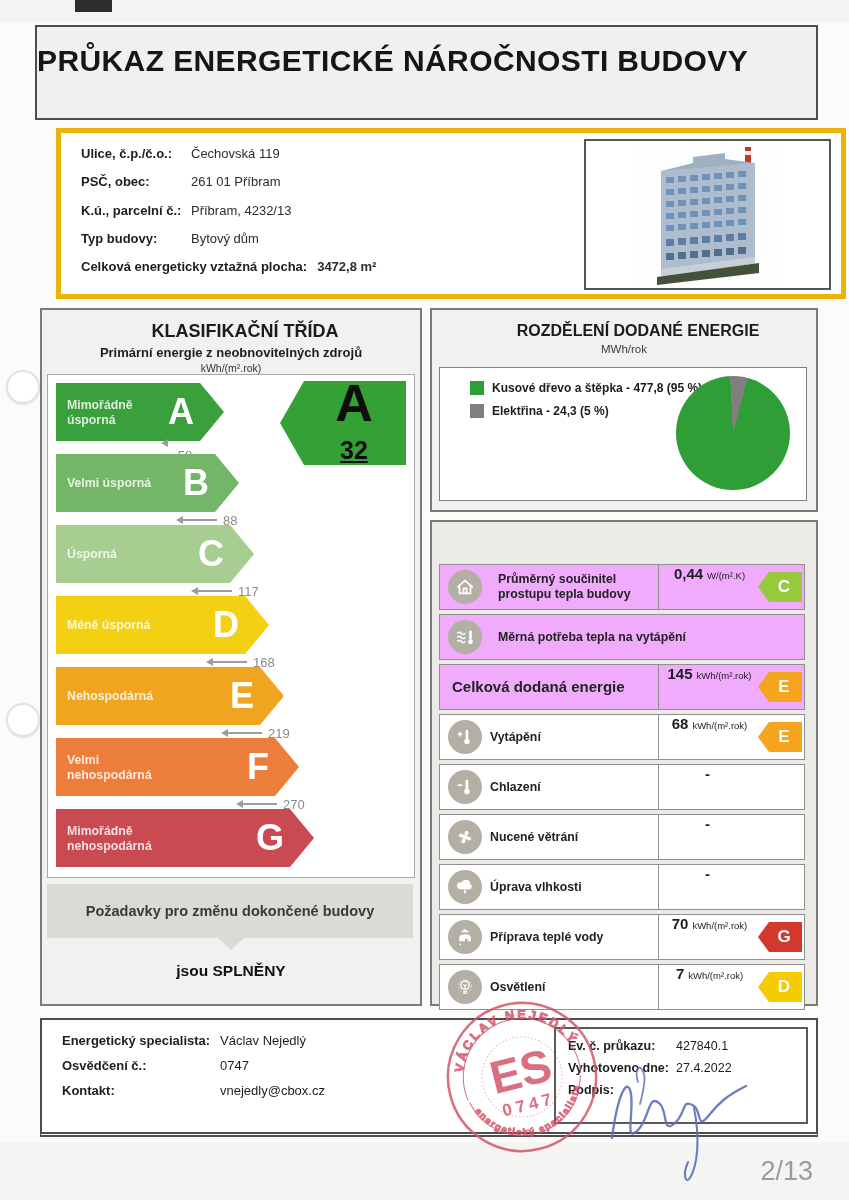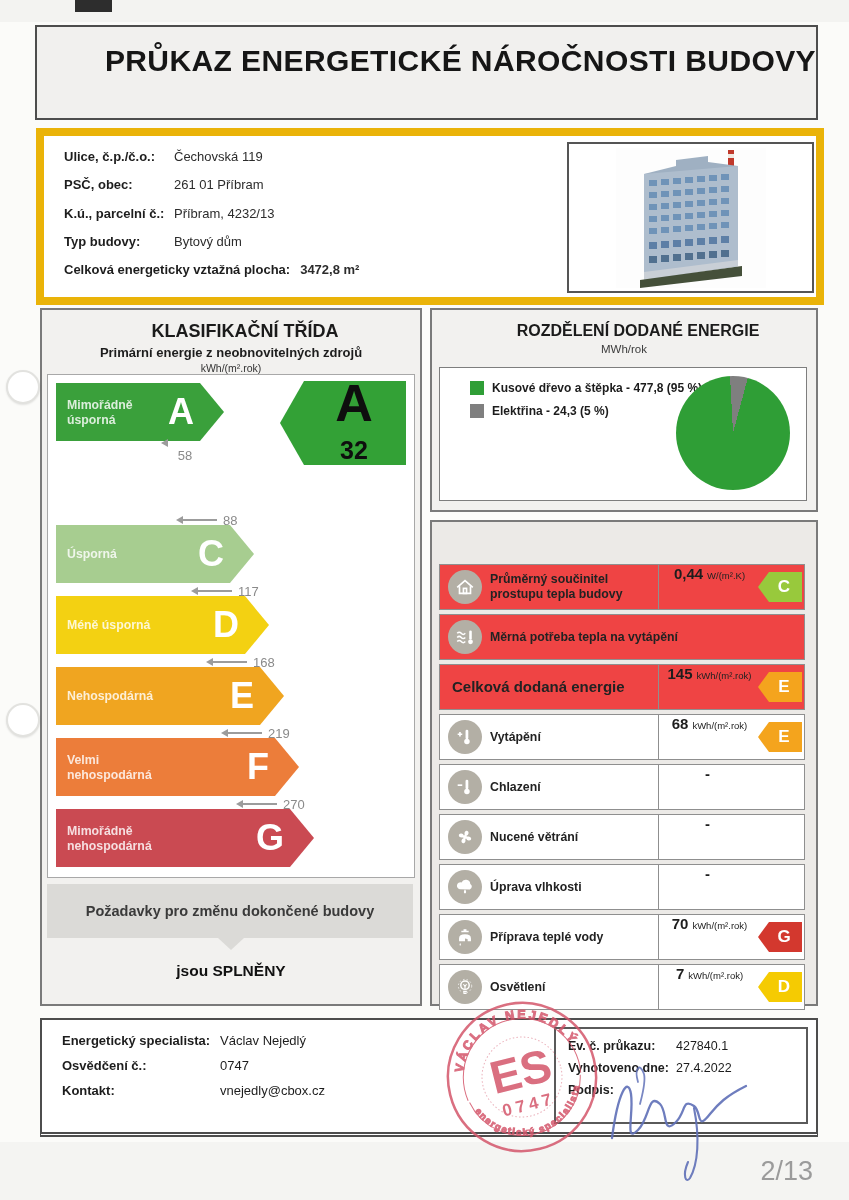--- a/index.html
+++ b/index.html
@@ -10,26 +10,26 @@
     color:#1d1d1d;
   }
   .abs{position:absolute;}
   
   .scan-top{left:0;top:0;width:849px;height:22px;background:#f3f3f1;}
   .scan-bottom{left:0;top:1142px;width:849px;height:58px;background:#f4f4f2;}
   .scan-mark{left:75px;top:0;width:37px;height:12px;background:#2d2d2d;}
   .punch{width:30px;height:30px;border-radius:50%;background:#fff;border:2px solid #e2e2df;box-shadow:0 1px 2px rgba(0,0,0,.10);z-index:30;}
 
   
-  .header-box{left:35px;top:25px;width:779px;height:91px;background:#f1f0ee;border:2px solid #4d4d4d;text-align:right;}
+  .header-box{left:35px;top:25px;width:779px;height:91px;background:#f1f0ee;border:2px solid #4d4d4d;text-align:left;}
   .header-title{margin-top:17px;font-size:30px;font-weight:bold;letter-spacing:.4px;color:#161616;}
   .header-sub{margin-top:9px;font-size:11.5px;font-weight:bold;color:#3b3b3b;}
 
   
-  .info-box{left:36px;top:128px;width:772px;height:161px;background:#fff;border:8px solid #eab308;}
+  .info-box{left:56px;top:128px;width:772px;height:161px;background:#fff;border:5px solid #eab308;padding-left:8px;}
   .info-rows{position:absolute;left:20px;top:12px;}
   .info-row{display:flex;align-items:baseline;margin-bottom:9.5px;font-size:13px;line-height:1.45;}
   .info-row .lbl{font-weight:bold;min-width:110px;}
   .info-row .val{color:#2c2c2c;}
   .info-row.area .lbl{min-width:0;margin-right:10px;}
   .info-row.area .val{font-weight:bold;}
   .photo-box{position:absolute;left:523px;top:6px;width:243px;height:147px;border:2px solid #555;background:#fff;display:flex;align-items:center;justify-content:center;}
 
   
   .panel{background:#f2f1ef;border:2px solid #7a7a7a;}
@@ -43,41 +43,41 @@
   .scale-box{position:absolute;left:5px;top:64px;width:366px;height:502px;background:#fff;border:1px solid #a8a8a8;}
   .band{position:absolute;left:8px;height:58px;clip-path:polygon(0 0,calc(100% - 24px) 0,100% 50%,calc(100% - 24px) 100%,0 100%);}
   .band .band-label{position:absolute;left:11px;top:50%;transform:translateY(-50%);width:112px;font-size:12.3px;font-weight:bold;color:rgba(255,255,255,.82);line-height:1.18;}
   .band .band-letter{position:absolute;right:30px;top:50%;transform:translateY(-50%);font-size:36px;font-weight:bold;color:#fff;}
   .tick{position:absolute;display:flex;align-items:center;gap:6px;height:14px;}
   .tick-line{position:relative;width:34px;height:1.5px;background:#9c9c9c;}
   .tick-line::before{content:"";position:absolute;left:-7px;top:-3px;border-top:4px solid transparent;border-bottom:4px solid transparent;border-right:7px solid #9c9c9c;}
   .tick-num{font-size:13px;color:#8a8a8a;}
   .rating-arrow{position:absolute;right:8px;top:6px;width:126px;height:84px;background:#33a136;clip-path:polygon(0 50%,24px 0,100% 0,100% 100%,24px 100%);display:flex;flex-direction:column;align-items:center;justify-content:center;padding-left:22px;box-sizing:border-box;}
   .rating-letter{font-size:52px;font-weight:bold;color:#0e0e0e;line-height:.85;}
-  .rating-value{font-size:25px;font-weight:bold;color:#0e0e0e;margin-top:10px;}
+  .rating-value{font-size:25px;font-weight:bold;color:#0e0e0e;margin-top:10px;text-decoration:underline;}
   .req-banner{position:absolute;left:5px;top:574px;width:366px;height:54px;background:#dbdad7;display:flex;align-items:center;justify-content:center;text-align:center;font-size:14.5px;font-weight:bold;color:#3a3a3a;line-height:1.25;}
   .req-tail{position:absolute;left:50%;top:628px;transform:translateX(-50%);width:0;height:0;border-left:13px solid transparent;border-right:13px solid transparent;border-top:12px solid #dbdad7;}
   .req-status{position:absolute;left:0;top:652px;width:100%;text-align:center;font-size:15.5px;font-weight:bold;color:#111;}
 
   
   .pie-panel{left:430px;top:308px;width:384px;height:200px;}
   .pie-title{margin-top:12px;font-size:16px;}
   .pie-unit{text-align:center;font-size:11.5px;color:#3c3c3c;margin-top:3px;}
   .pie-inner{position:absolute;left:7px;top:57px;width:366px;height:132px;background:#fff;border:1.5px solid #7e7e7e;}
   .legend{position:absolute;left:30px;top:13px;}
   .legend-item{display:flex;align-items:center;gap:8px;margin-bottom:9px;font-size:12px;font-weight:bold;color:#1c1c1c;}
   .legend-swatch{width:14px;height:14px;flex:0 0 14px;}
   .pie{position:absolute;right:16px;top:8px;width:114px;height:114px;border-radius:50%;}
 
   
   .ind-panel{left:430px;top:520px;width:384px;height:482px;background:#eceae7;}
   .ind-title{margin-top:13px;font-size:15.5px;}
   .ind-rows{position:absolute;left:7px;top:42px;width:366px;}
   .ind-row{position:relative;display:flex;align-items:center;border:1.5px solid #8f8f8f;background:#fff;height:44px;margin-bottom:4px;box-sizing:content-box;}
-  .ind-row.shaded{background:#ef4444;}
+  .ind-row.shaded{background:#f0abfc;gap:8px;}
   .ind-iconwrap{width:50px;display:flex;align-items:center;justify-content:center;flex:0 0 50px;}
   .ind-icon{width:34px;height:34px;border-radius:50%;background:#b3afa5;display:flex;align-items:center;justify-content:center;}
   .ind-label{flex:1;font-size:12.3px;font-weight:bold;color:#222;line-height:1.2;padding-right:4px;}
   .ind-row.summary .ind-label{font-size:15px;padding-left:12px;}
   .ind-valcell{width:146px;flex:0 0 146px;align-self:stretch;border-left:1.5px solid #8f8f8f;display:flex;align-items:flex-start;justify-content:center;padding-right:44px;box-sizing:border-box;position:relative;}
   .ind-value{font-size:15px;font-weight:bold;}
   .ind-unit{font-size:9.5px;margin-left:4px;color:#222;}
   .ind-badge{position:absolute;right:2px;top:50%;transform:translateY(-50%);width:44px;height:30px;clip-path:polygon(0 50%,11px 0,100% 0,100% 100%,11px 100%);display:flex;align-items:center;justify-content:center;padding-left:8px;box-sizing:border-box;color:#fff;font-weight:bold;font-size:17px;}
 
   
@@ -217,20 +217,24 @@
       <div class="rating-value">32</div>
     </div>
   <div class="band" style="top: 8px; width: 168px; background: rgb(58, 160, 59);">
         <span class="band-label">Mimořádně úsporná</span>
         <span class="band-letter">A</span>
       </div>
       <div class="tick" style="top: 67px; left: 120px; flex-direction: column;">
         <span class="tick-line"></span>
         <span class="tick-num">58</span>
       </div>
+      <div class="band" style="top: 79px; width: 183px; background: rgb(116, 182, 103);">
+        <span class="band-label">Velmi úsporná</span>
+        <span class="band-letter">B</span>
+      </div>
       <div class="tick" style="top: 138px; left: 135px;">
         <span class="tick-line"></span>
         <span class="tick-num">88</span>
       </div>
       <div class="band" style="top: 150px; width: 198px; background: rgb(167, 205, 144);">
         <span class="band-label">Úsporná</span>
         <span class="band-letter">C</span>
       </div>
       <div class="tick" style="top: 209px; left: 150px;">
         <span class="tick-line"></span>

